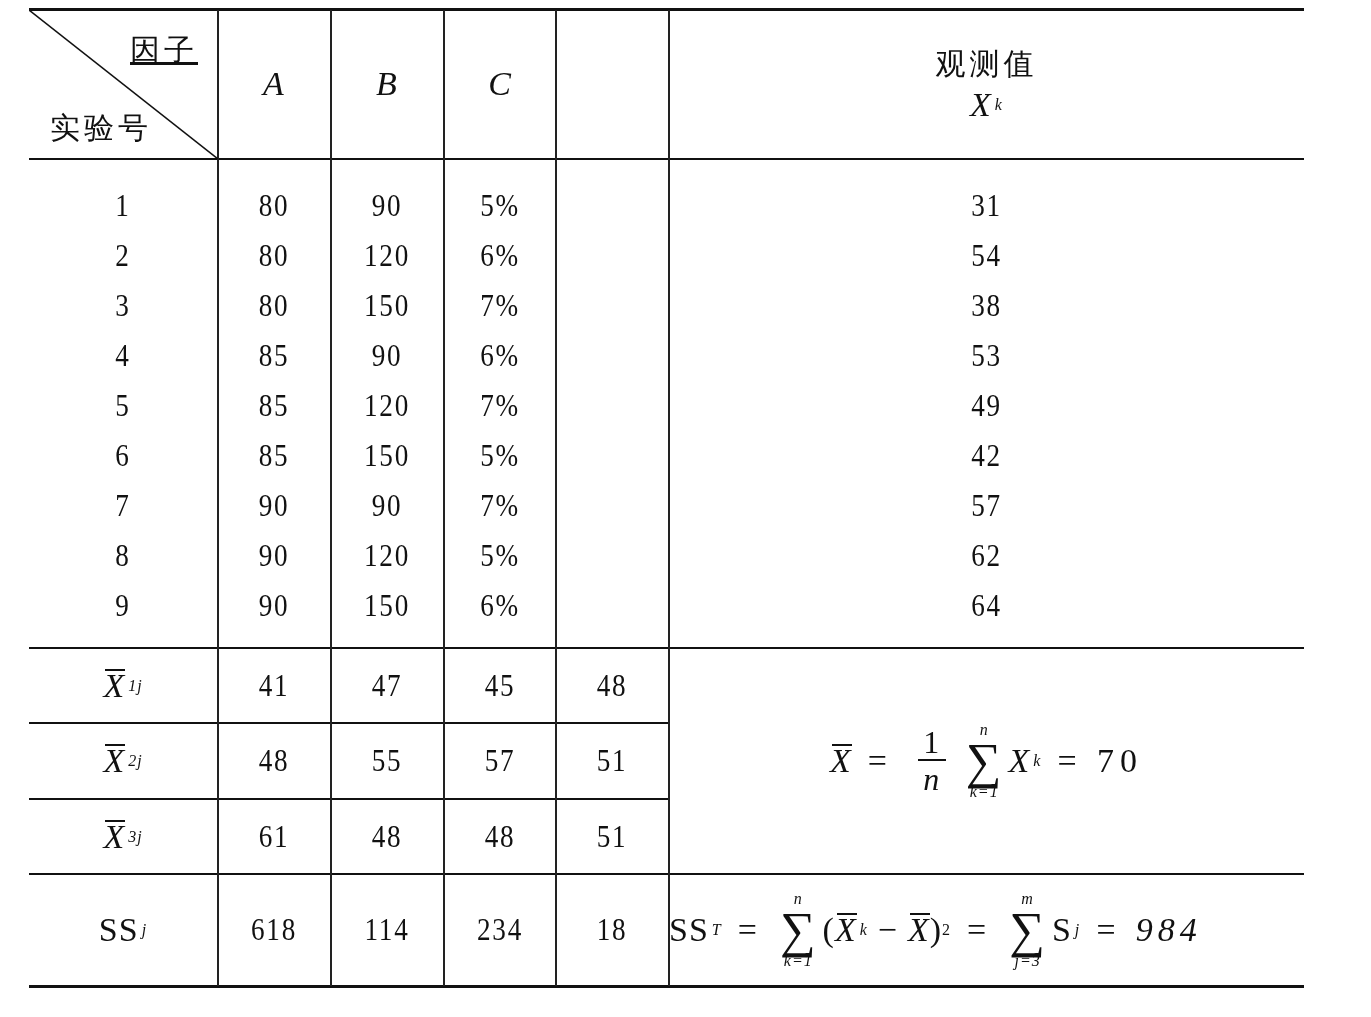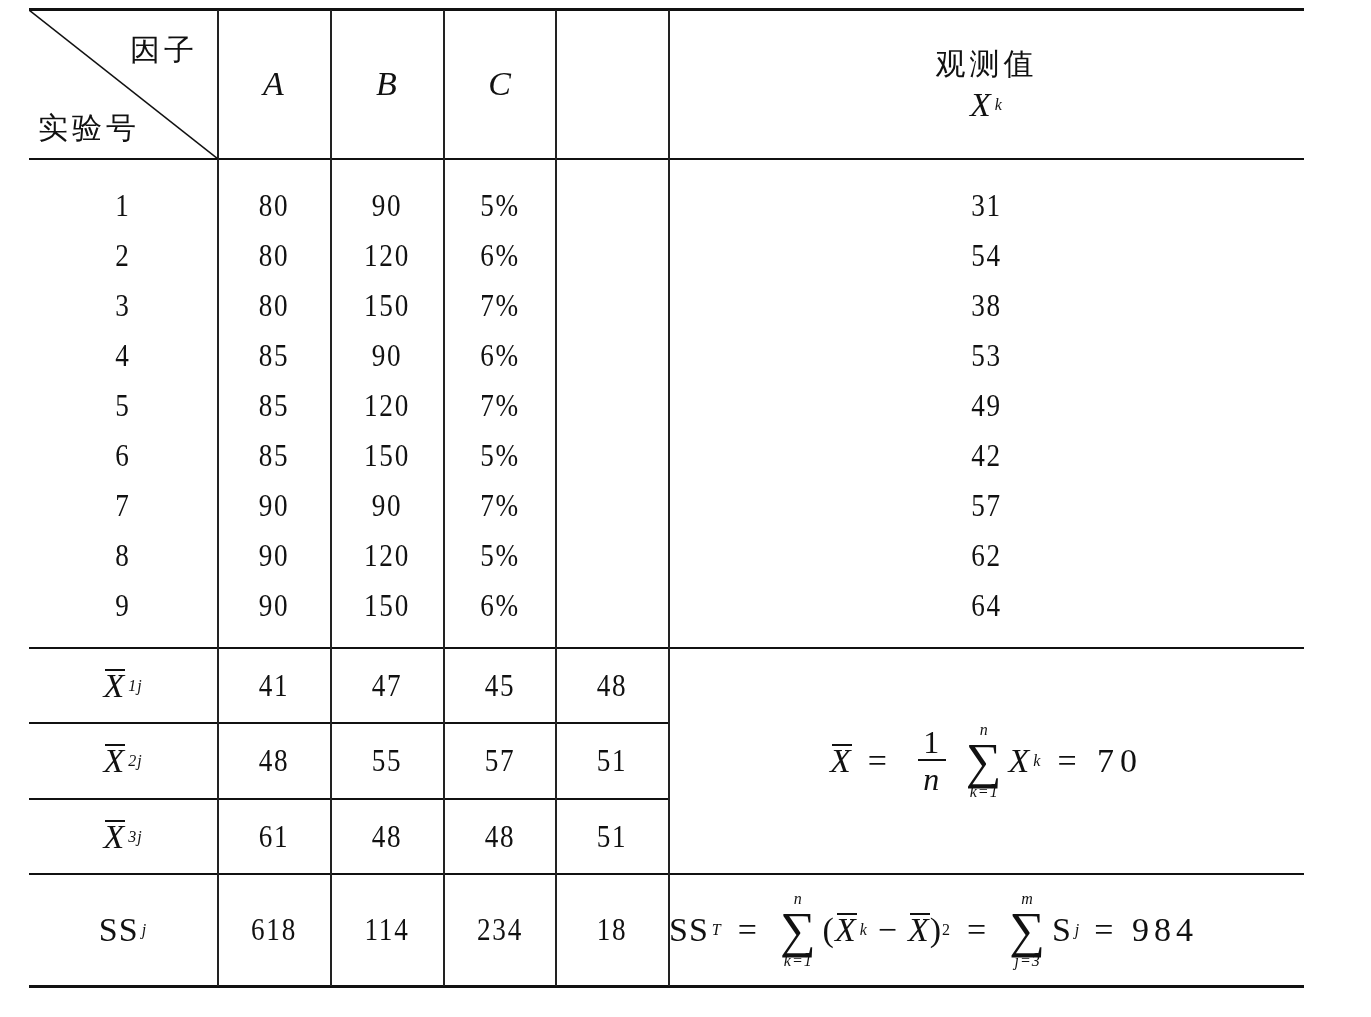--- a/index.html
+++ b/index.html
@@ -43,22 +43,22 @@
 
   <div class="vline" style="left:188px;top:2px;height:976px;"></div>
   <div class="vline" style="left:301px;top:2px;height:976px;"></div>
   <div class="vline" style="left:414px;top:2px;height:976px;"></div>
   <div class="vline" style="left:526px;top:2px;height:976px;"></div>
   <div class="vline" style="left:639px;top:2px;height:976px;"></div>
 
   <svg style="position:absolute;left:0;top:2px;" width="189" height="149">
     <line x1="0" y1="0" x2="189" y2="149" stroke="#111" stroke-width="1.5"></line>
   </svg>
-  <div class="cell cjk" style="left:90px;top:22px;width:90px;height:40px;">因子</div>
-  <div class="cell cjk" style="left:0;top:100px;width:120px;height:40px;">实验号</div>
+  <div class="cell cjk" style="left:90px;top:22px;width:90px;height:40px;text-decoration:underline;">因子</div>
+  <div class="cell cjk" style="left:12px;top:100px;width:120px;height:40px;">实验号</div>
 
   <div class="cell ital" style="left:189px;top:2px;width:112px;height:148px;font-size:34px;">A</div>
   <div class="cell ital" style="left:302px;top:2px;width:112px;height:148px;font-size:34px;">B</div>
   <div class="cell ital" style="left:415px;top:2px;width:112px;height:148px;font-size:34px;">C</div>
   <div class="cell ital" style="left:527px;top:2px;width:112px;height:148px;font-size:34px;"></div>
 
   <div class="cell" style="left:640px;top:2px;width:635px;height:148px;flex-direction:column;">
     <div class="cjk" style="margin-bottom:1px;">观测值</div>
     <div style="display:flex;align-items:center;">
       <span class="ital" style="font-size:34px;">X</span>
@@ -193,15 +193,15 @@
     <span>)</span>
       <sup style="font-size:16px;">2</sup>
     <span class="eq">=</span>
     <span class="sum">
       <span class="lim">m</span>
       <span class="sig">∑</span>
       <span class="lim">j=3</span>
     </span>
     <span>S</span>
       <sub class="s">j</sub>
-    <span style="margin-left:14px;letter-spacing:5px;">= 984</span>
+    <span style="margin-left:14px;letter-spacing:5px;font-style:italic;">= 984</span>
   </div>
 </div>
 
 </body></html>

